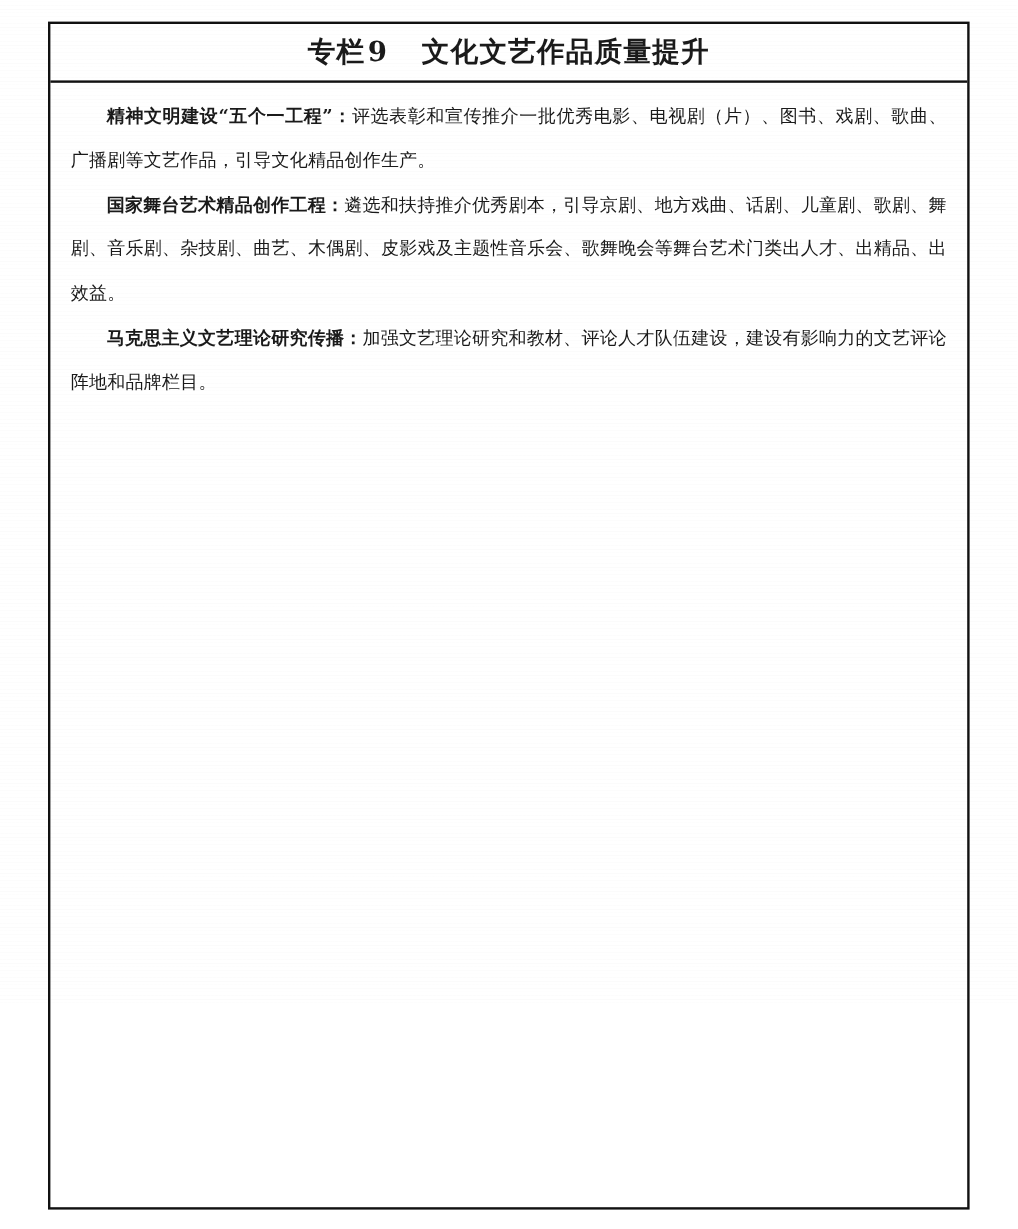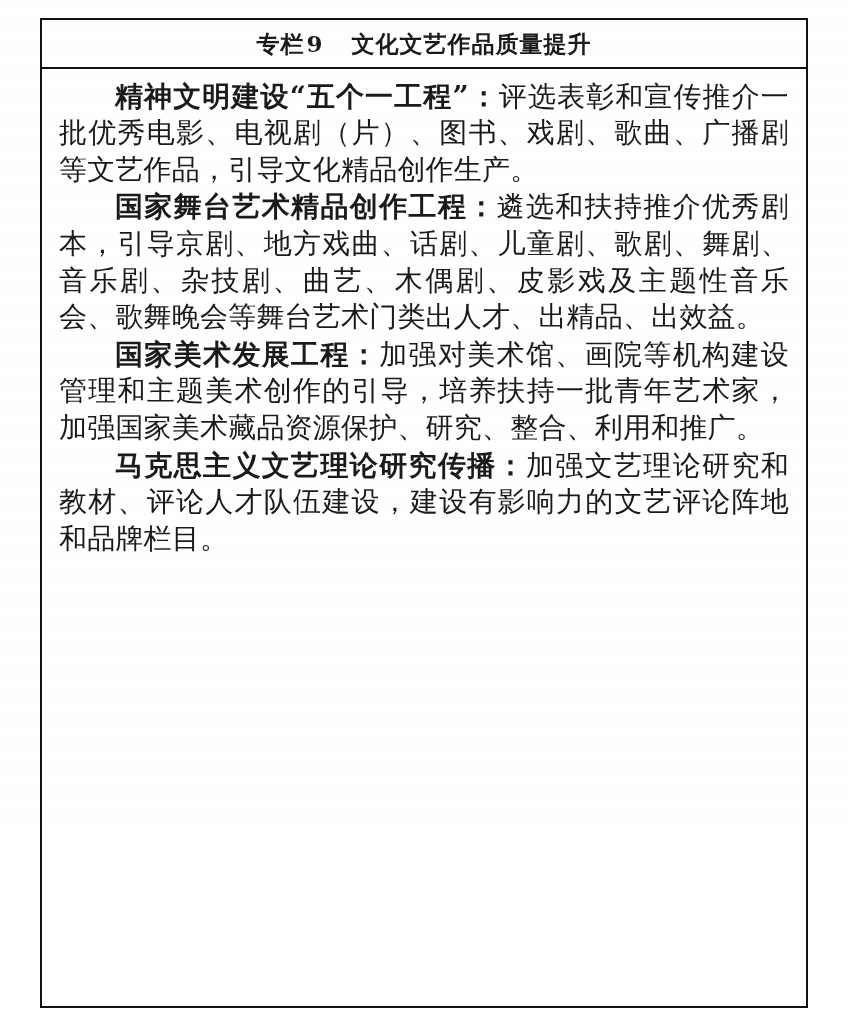--- a/index.html
+++ b/index.html
@@ -42,21 +42,21 @@
   }
   .box-title .gap {
     display: inline-block;
     width: 26px;
   }
   .box-body {
     padding: 10px 17px 0 17px;
   }
   p.para {
     margin: 0 0 1px 0;
-    font-size: 28px;
+    font-size: 15px;
     line-height: 36.6px;
     text-align: justify;
     text-justify: inter-ideograph;
     text-indent: 2em;
     letter-spacing: 0.2px;
   }
   p.para .lead {
     font-weight: bold;
   }
   .grain {
@@ -72,18 +72,17 @@
 <body>
 
 <div class="page">
   <div class="box">
     <div class="box-title">
       <span>专栏</span><span class="num">9</span><span class="gap"></span><span>文化文艺作品质量提升</span>
     </div>
     <div class="box-body">
       <p class="para"><span class="lead">精神文明建设“五个一工程”：</span><span>评选表彰和宣传推介一批优秀电影、电视剧（片）、图书、戏剧、歌曲、广播剧等文艺作品，引导文化精品创作生产。</span></p>
       <p class="para"><span class="lead">国家舞台艺术精品创作工程：</span><span>遴选和扶持推介优秀剧本，引导京剧、地方戏曲、话剧、儿童剧、歌剧、舞剧、音乐剧、杂技剧、曲艺、木偶剧、皮影戏及主题性音乐会、歌舞晚会等舞台艺术门类出人才、出精品、出效益。</span></p>
-      <p class="para"><span class="lead">国家美术发展工程：</span><span>加强对美术馆、画院等机构建设管理和主题美术创作的引导，培养扶持一批青年艺术家，加强国家美术藏品资源保护、研究、整合、利用和推广。</span></p>
       <p class="para"><span class="lead">马克思主义文艺理论研究传播：</span><span>加强文艺理论研究和教材、评论人才队伍建设，建设有影响力的文艺评论阵地和品牌栏目。</span></p>
     </div>
   </div>
   <div class="grain"></div>
 </div>
 
 </body></html>

